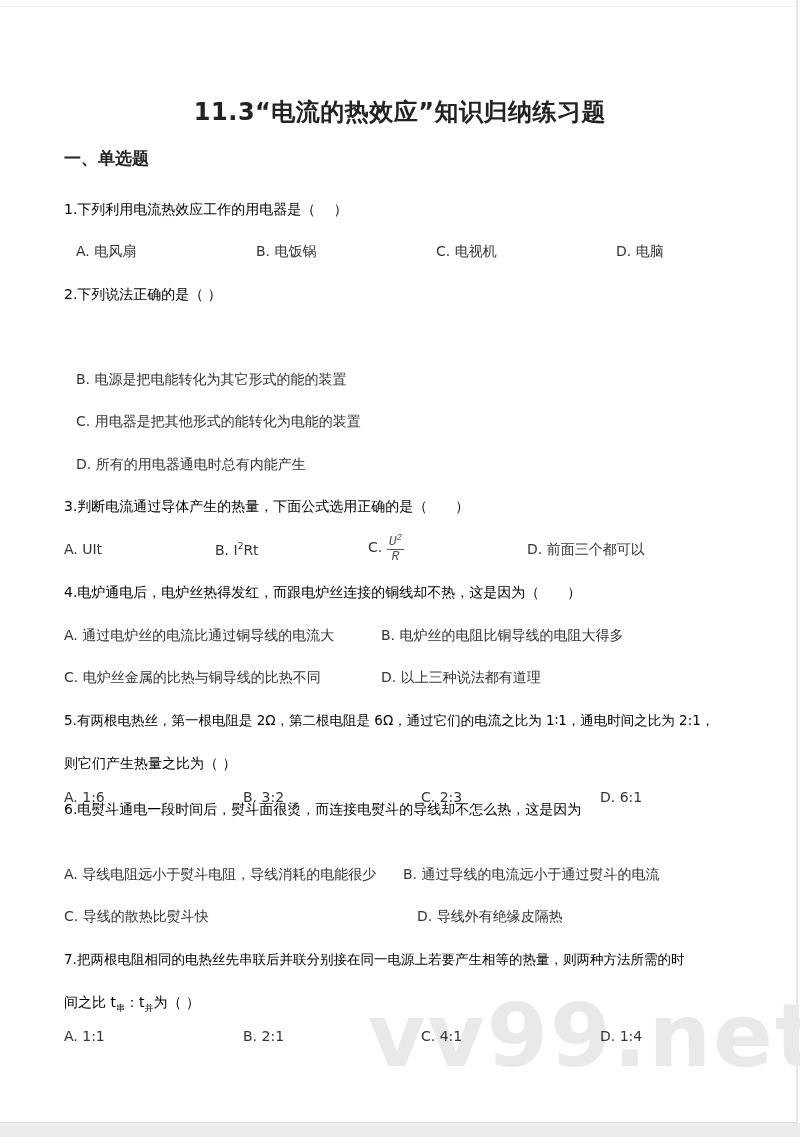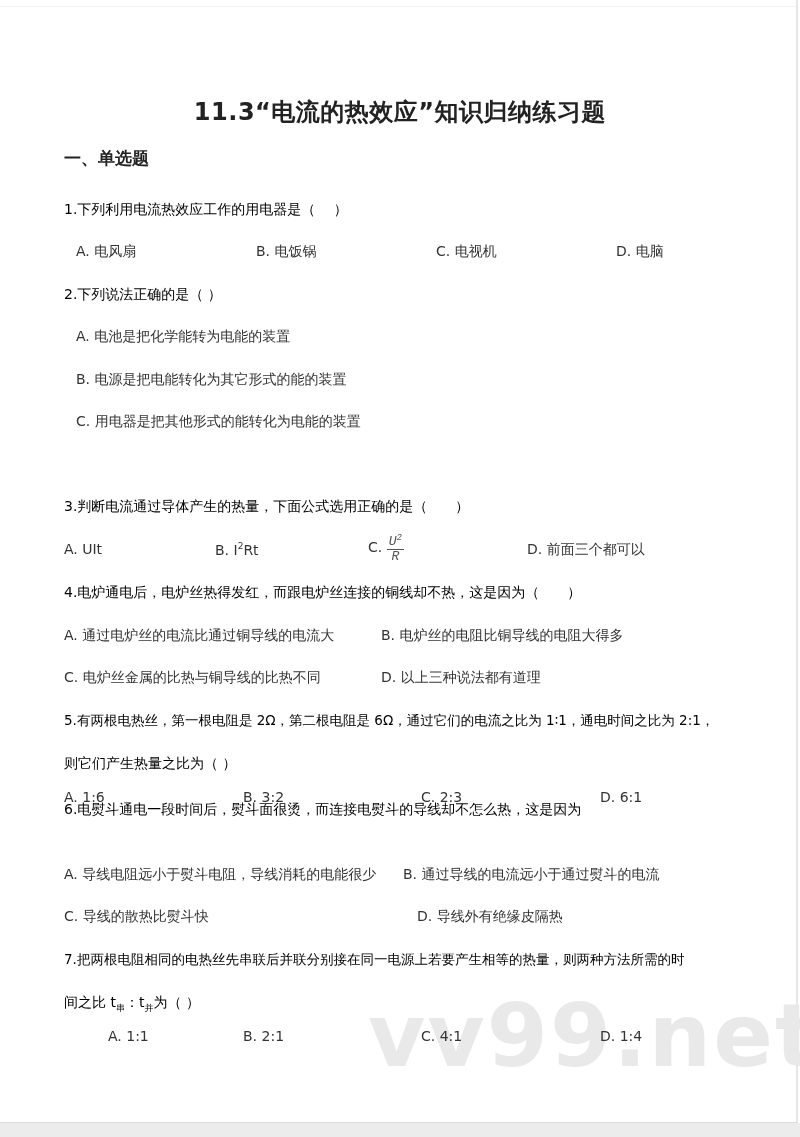--- a/index.html
+++ b/index.html
@@ -63,23 +63,23 @@
   <div class="title">11.3“电流的热效应”知识归纳练习题</div>
   <div class="section">一、单选题</div>
 
   <div class="line" style="left:64px; top:201px;">1.下列利用电流热效应工作的用电器是（　 ）</div>
   <div class="opt" style="left:76px; top:243px;">A. 电风扇</div>
   <div class="opt" style="left:256px; top:243px;">B. 电饭锅</div>
   <div class="opt" style="left:436px; top:243px;">C. 电视机</div>
   <div class="opt" style="left:616px; top:243px;">D. 电脑</div>
 
   <div class="line" style="left:64px; top:286px;">2.下列说法正确的是（ ）</div>
-  <div class="opt" style="left:76px; top:328px;">A. 电池是把化学能转为电能的装置</div>
   <div class="opt" style="left:76px; top:371px;">B. 电源是把电能转化为其它形式的能的装置</div>
   <div class="opt" style="left:76px; top:413px;">C. 用电器是把其他形式的能转化为电能的装置</div>
+  <div class="opt" style="left:76px; top:456px;">D. 所有的用电器通电时总有内能产生</div>
 
   <div class="line" style="left:64px; top:498px;">3.判断电流通过导体产生的热量，下面公式选用正确的是（　　）</div>
   <div class="opt" style="left:64px; top:541px;">A. UIt</div>
   <div class="opt" style="left:215px; top:541px;"><span>B. I</span><sup>2</sup><span>Rt</span></div>
   <div class="opt" style="left:368px; top:531px;">C. <span class="frac"><span class="num"><span>U</span><sup>2</sup></span><span class="den">R</span></span></div>
   <div class="opt" style="left:527px; top:541px;">D. 前面三个都可以</div>
 
   <div class="line" style="left:64px; top:584px;">4.电炉通电后，电炉丝热得发红，而跟电炉丝连接的铜线却不热，这是因为（　　）</div>
   <div class="opt" style="left:64px; top:627px;">A. 通过电炉丝的电流比通过铜导线的电流大</div>
   <div class="opt" style="left:381px; top:627px;">B. 电炉丝的电阻比铜导线的电阻大得多</div>
@@ -96,19 +96,19 @@
   <div class="line" style="left:64px; top:801px;">6.电熨斗通电一段时间后，熨斗面很烫，而连接电熨斗的导线却不怎么热，这是因为</div>
   <div class="opt" style="left:64px; top:866px;">A. 导线电阻远小于熨斗电阻，导线消耗的电能很少</div>
   <div class="opt" style="left:403px; top:866px;">B. 通过导线的电流远小于通过熨斗的电流</div>
   <div class="opt" style="left:64px; top:908px;">C. 导线的散热比熨斗快</div>
   <div class="opt" style="left:417px; top:908px;">D. 导线外有绝缘皮隔热</div>
 
   <div class="watermark">vv99.net</div>
 
   <div class="line" style="left:64px; top:951px; font-size:13.5px;">7.把两根电阻相同的电热丝先串联后并联分别接在同一电源上若要产生相等的热量，则两种方法所需的时</div>
   <div class="line" style="left:64px; top:994px;"><span>间之比 t</span><sub>串</sub><span>：t</span><sub>并</sub><span>为（ ）</span></div>
-  <div class="opt" style="left:64px; top:1028px;margin-left:44px;">A. 1:1</div>
+  <div class="opt" style="left:64px; top:1028px;">A. 1:1</div>
   <div class="opt" style="left:243px; top:1028px;">B. 2:1</div>
   <div class="opt" style="left:421px; top:1028px;">C. 4:1</div>
   <div class="opt" style="left:600px; top:1028px;">D. 1:4</div>
 </div>
 
 <div class="bottom-strip"></div>
 
 </body></html>

